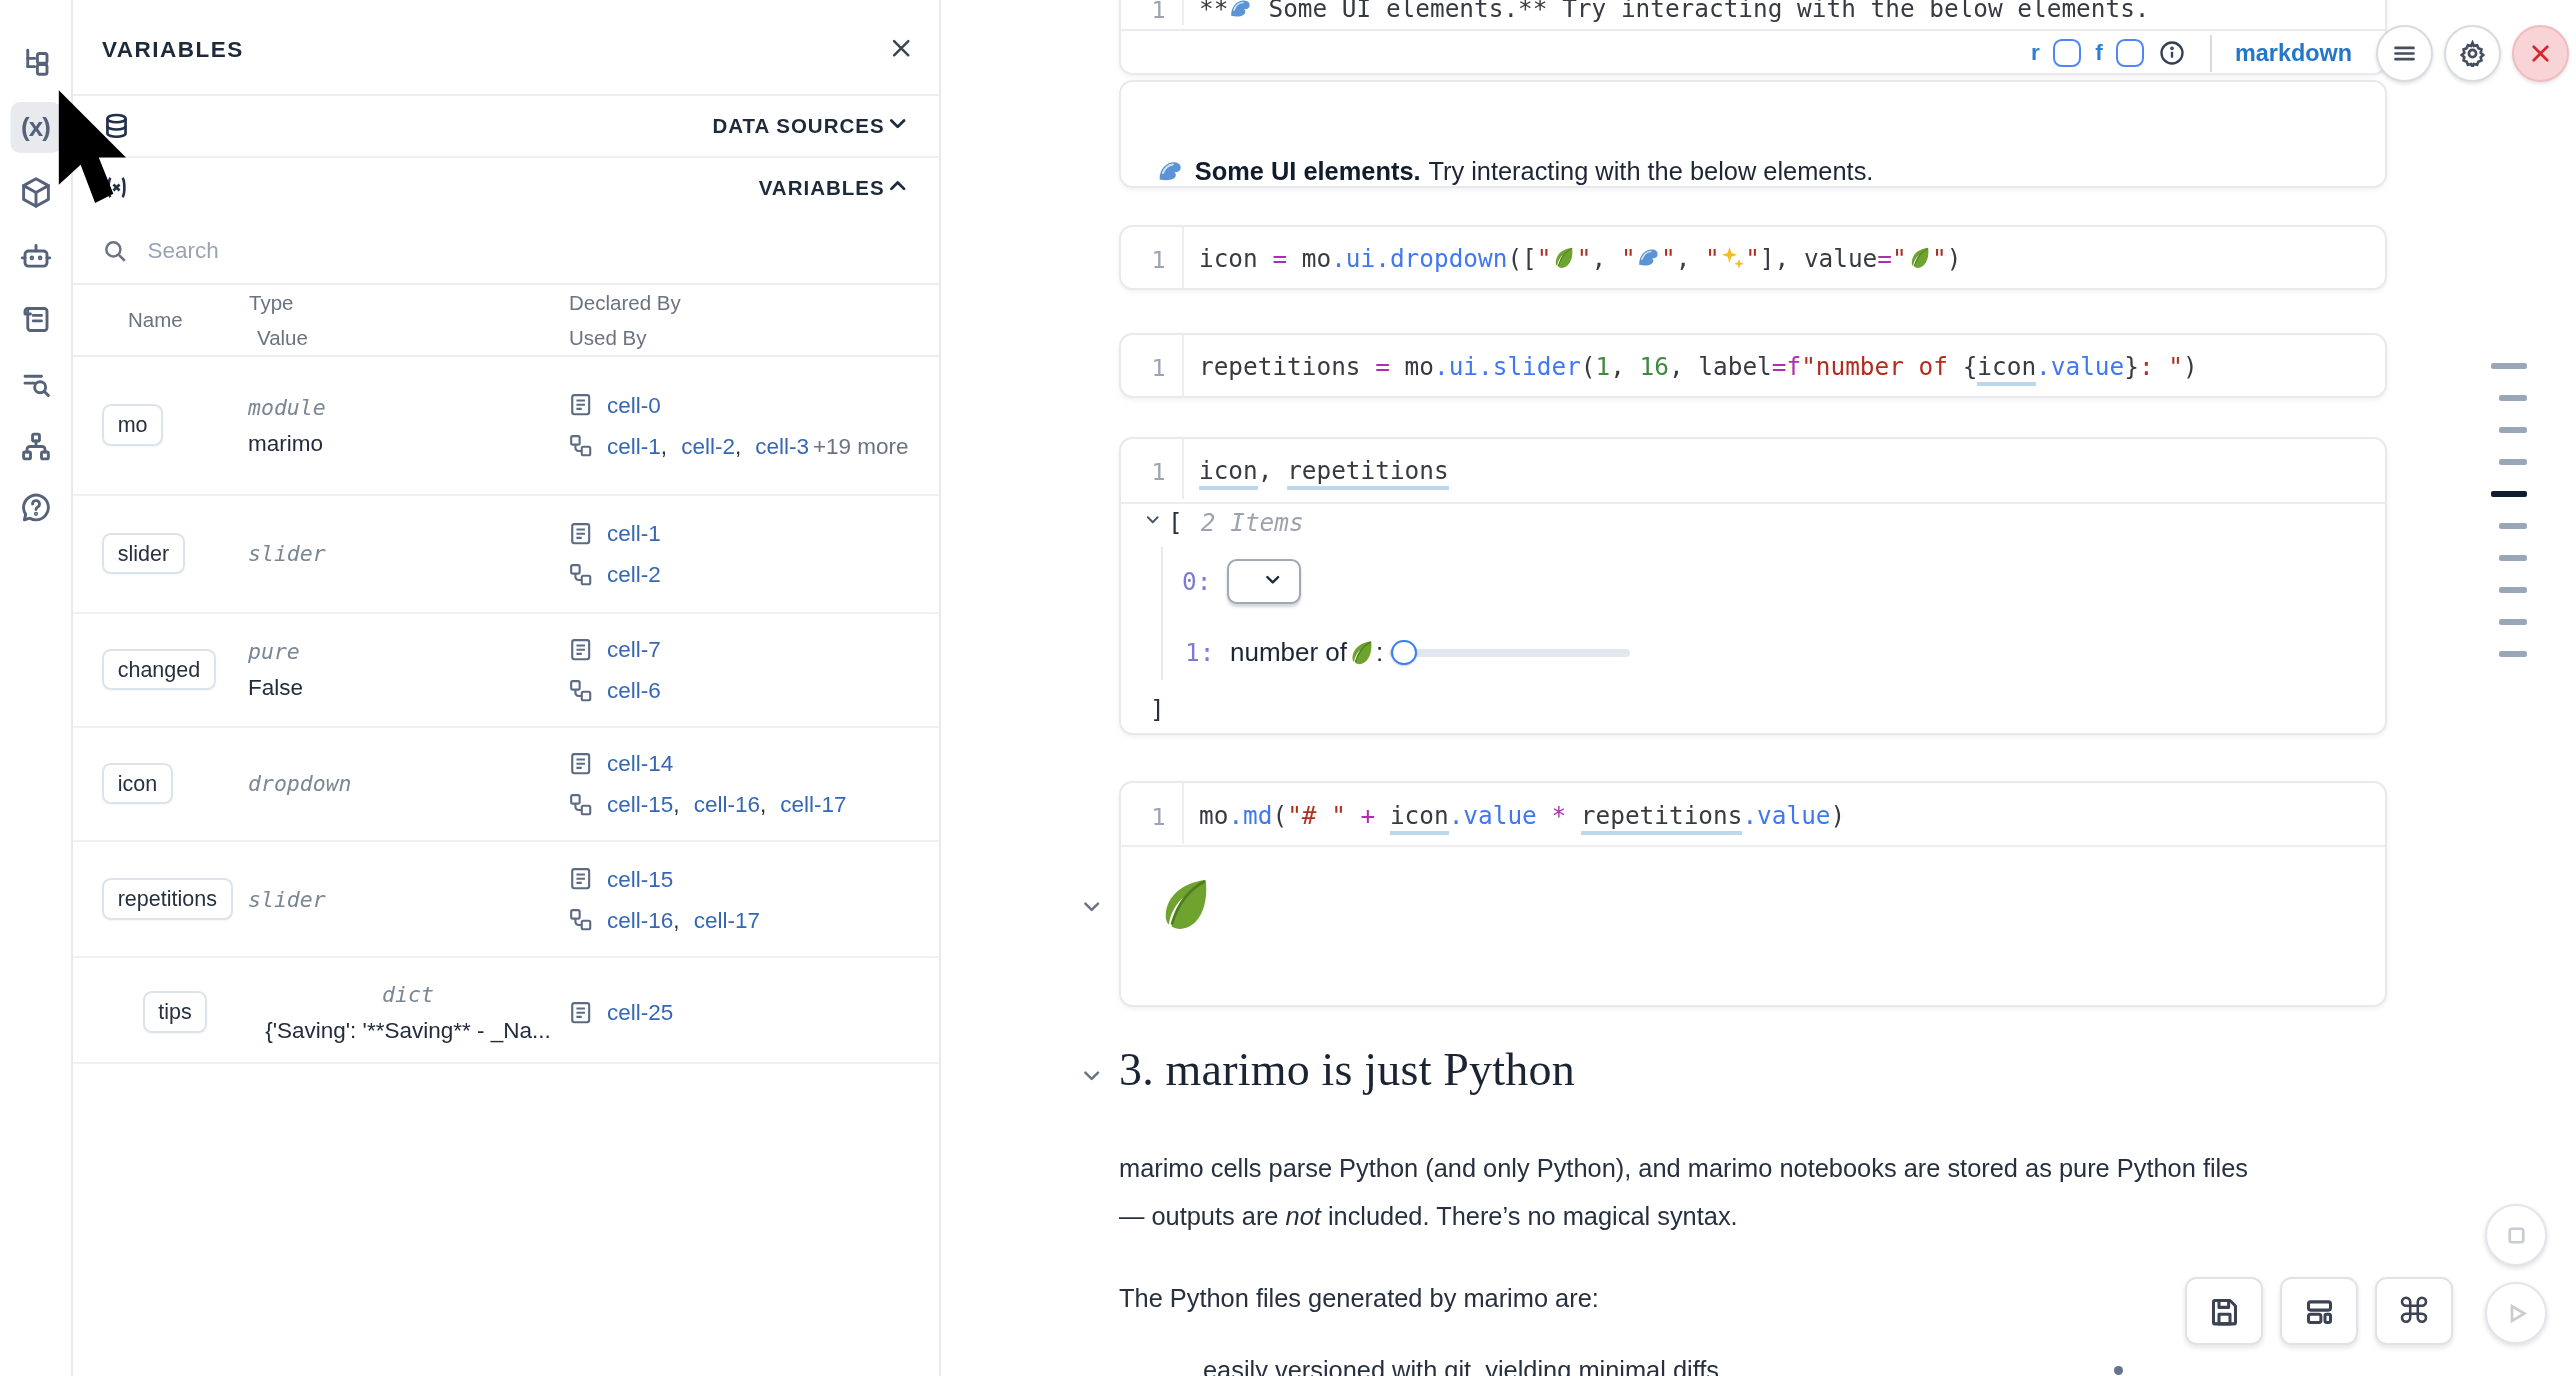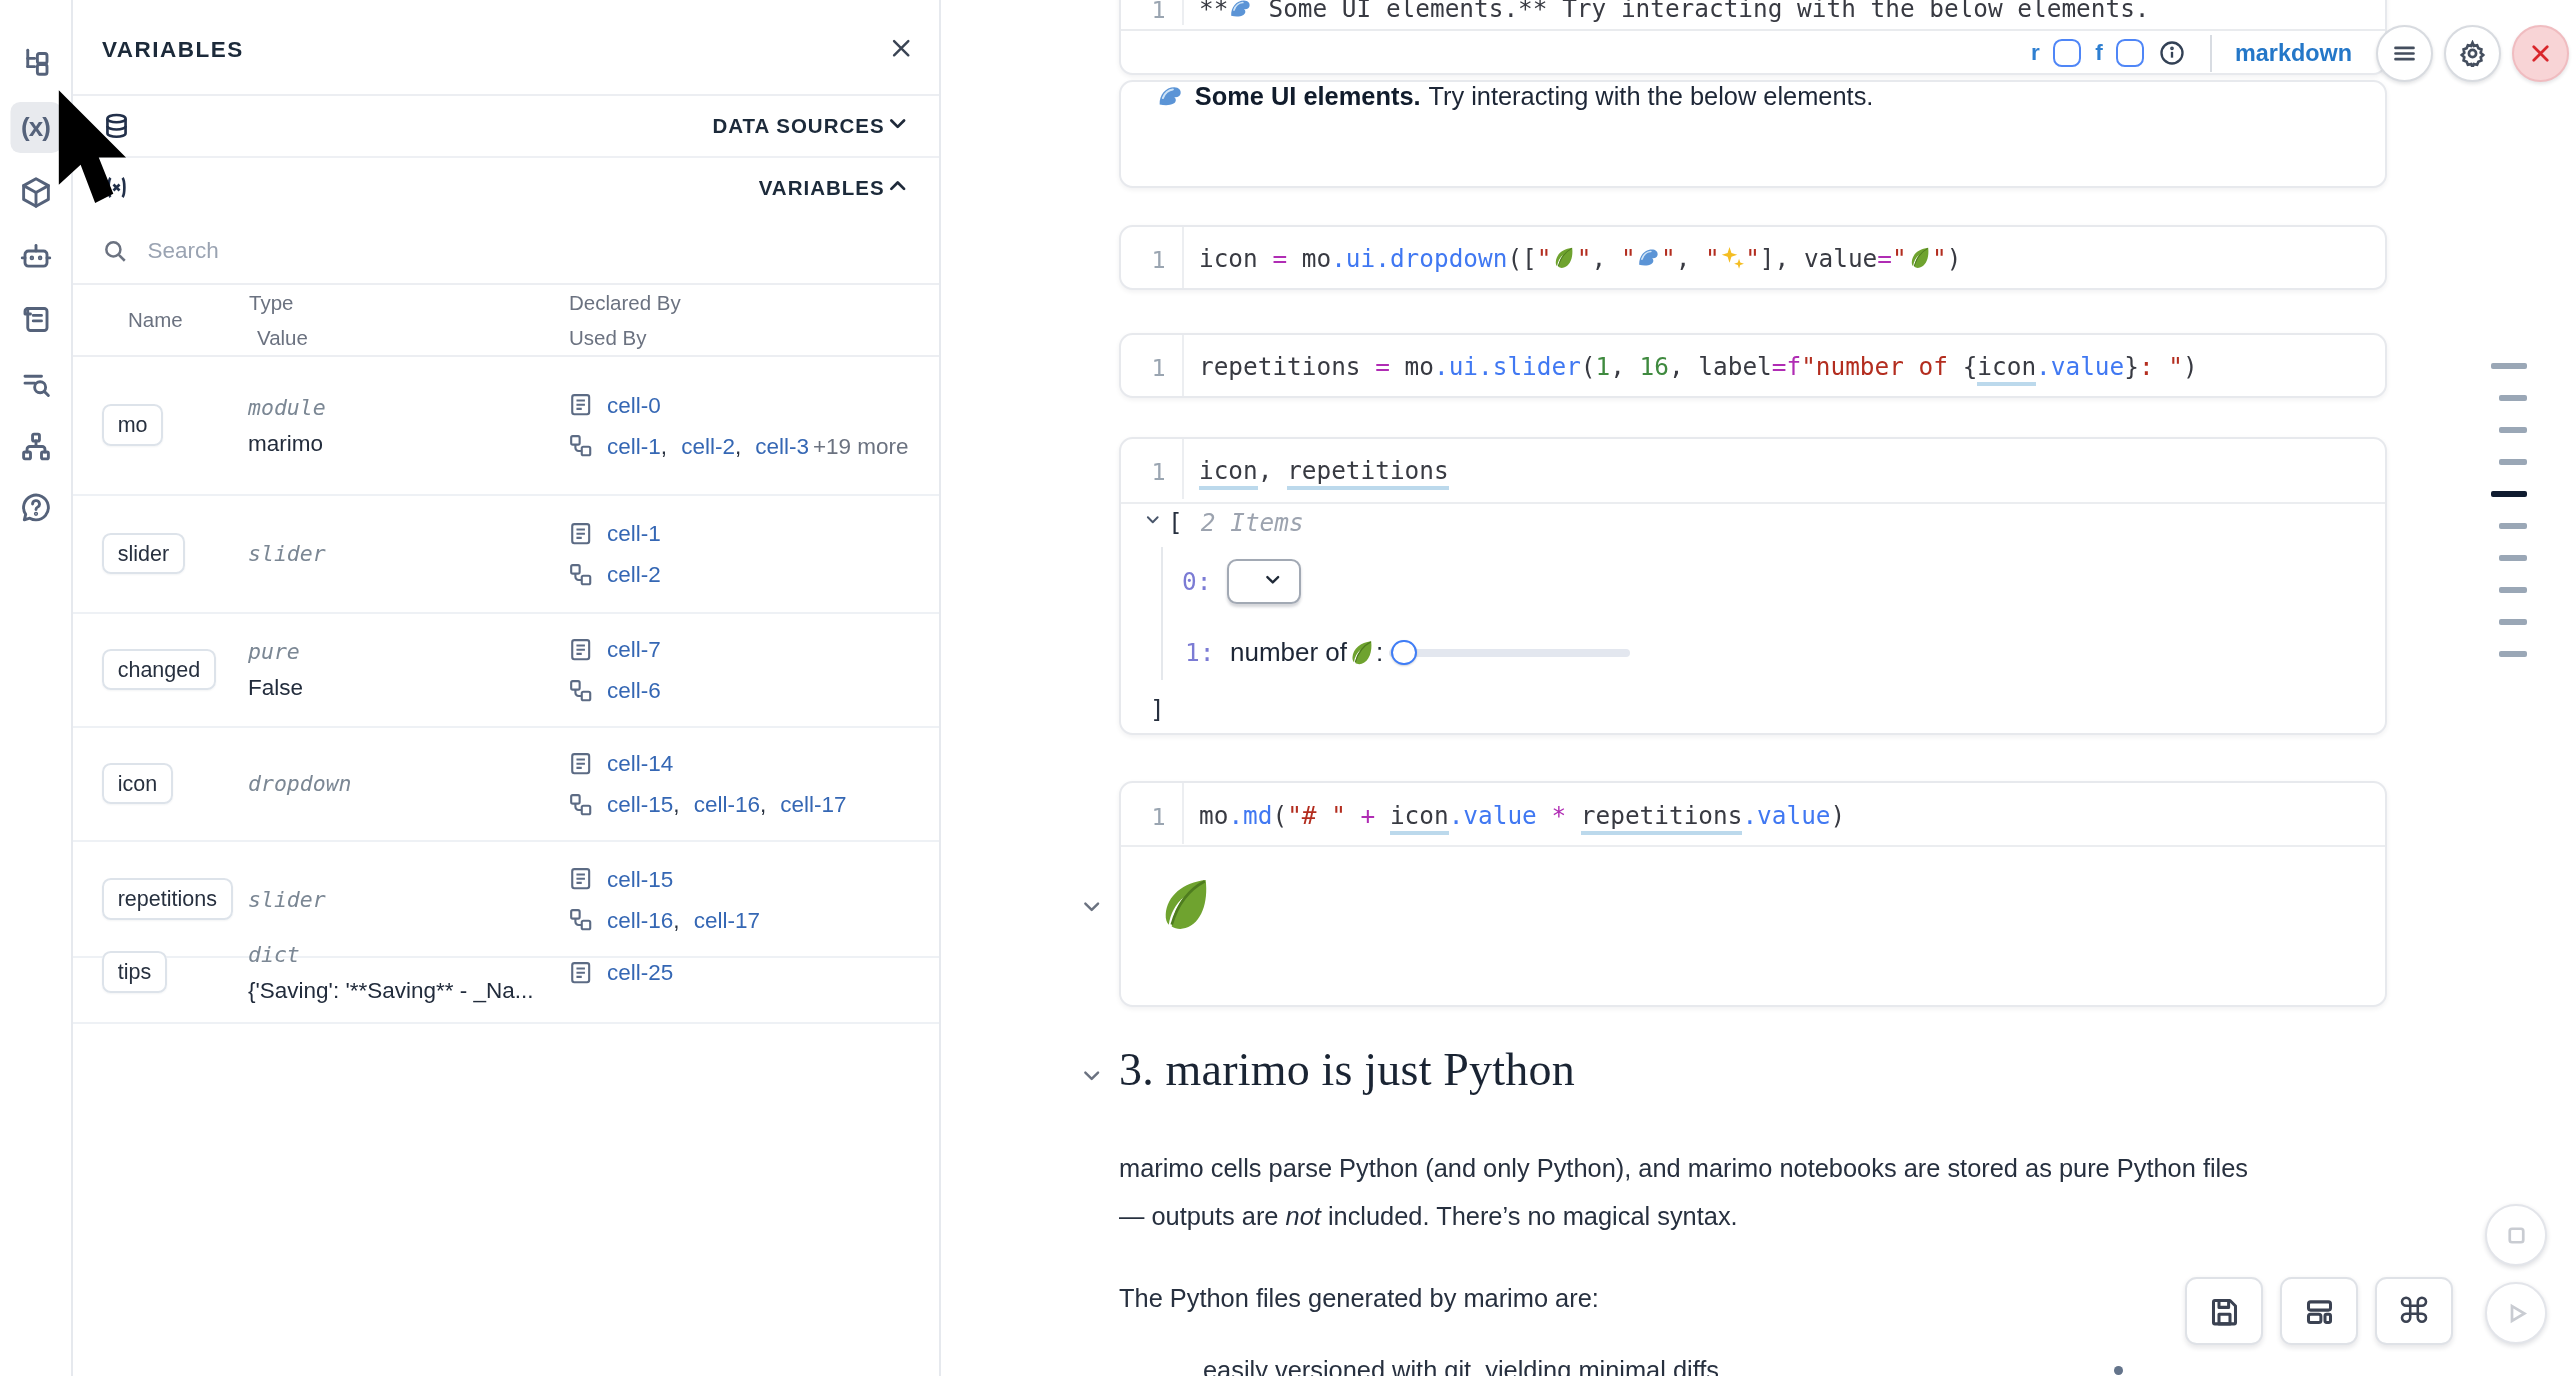--- a/index.html
+++ b/index.html
@@ -66,21 +66,21 @@
   .tk-ic svg { width:25.4px; height:25.4px; vertical-align:-3.9px; }
 
   .cut-divider { position:absolute; left:0; right:0; top:72px; height:2px; background:#e9ebee; }
   .cellfooter { position:absolute; top:74px; left:0; right:0; height:44px; display:flex; align-items:center; justify-content:flex-end; padding-right:33px; gap:13.7px; }
   .cf-lab { color:#2e7fd1; font-size:22.5px; font-weight:700; }
   .cf-box { width:28px; height:28px; border:2.9px solid #4f86f7; border-radius:8.8px; background:#fff; }
   .cf-info svg { width:28px; height:28px; stroke:#334155; fill:none; stroke-width:2; display:block; }
   .cf-div { width:2px; height:37px; background:#d8dce2; margin:0 9.8px; }
   .cf-lang { color:#2477c8; font-size:23.4px; font-weight:700; }
 
-  .outbox-text { display:flex; align-items:flex-start; padding-left:35px; font-size:25.4px; color:#1d2636; }
+  .outbox-text { display:flex; align-items:flex-end; padding-left:35px; font-size:25.4px; color:#1d2636; }
   .outbox-text .b { font-weight:700; margin:0 7.8px 0 9.8px; color:#111c2c; }
   .ic-inline svg { width:29px; height:29px; vertical-align:-5.9px; }
 
   .divider-h { position:absolute; left:0; right:0; height:2px; background:#ebedf0; }
 
   
   .items-out { position:absolute; left:0; right:0; }
   .tree-chev { position:absolute; left:21.5px; top:7.8px; }
   .tree-chev svg { width:19.5px; height:19.5px; stroke:#49566b; stroke-width:2.4; fill:none; stroke-linecap:round; stroke-linejoin:round; }
   .br { font-family:"DejaVu Sans Mono",monospace; font-size:24.4px; color:#27303f; }
@@ -362,21 +362,21 @@
                 <rect x="3" y="3" width="8" height="8" rx="1.5"></rect>
                 <rect x="13" y="13" width="8" height="8" rx="1.5"></rect>
                 <path d="M7 11v3a3 3 0 0 0 3 3h3"></path>
               </svg>
               <a>cell-16</a>
               <span class="sep">,&nbsp;</span>
               <a>cell-17</a>
             </div>
           </div>
         </div>
-        <div class="vrow" style="top: 923px; height: 101px;">
+        <div class="vrow" style="top: 963px; height: 101px; text-align: center;">
           <div><span class="badge">tips</span></div>
           <div class="tv">
             <div class="t">dict</div>
             <div class="v">{'Saving': '**Saving** - _Na...</div>
           </div>
           <div class="du">
             <div class="line">
               <svg viewBox="0 0 24 24">
                 <rect x="4" y="3" width="16" height="18" rx="2"></rect>
                 <path d="M8 8h8M8 12h8M8 16h5"></path>

